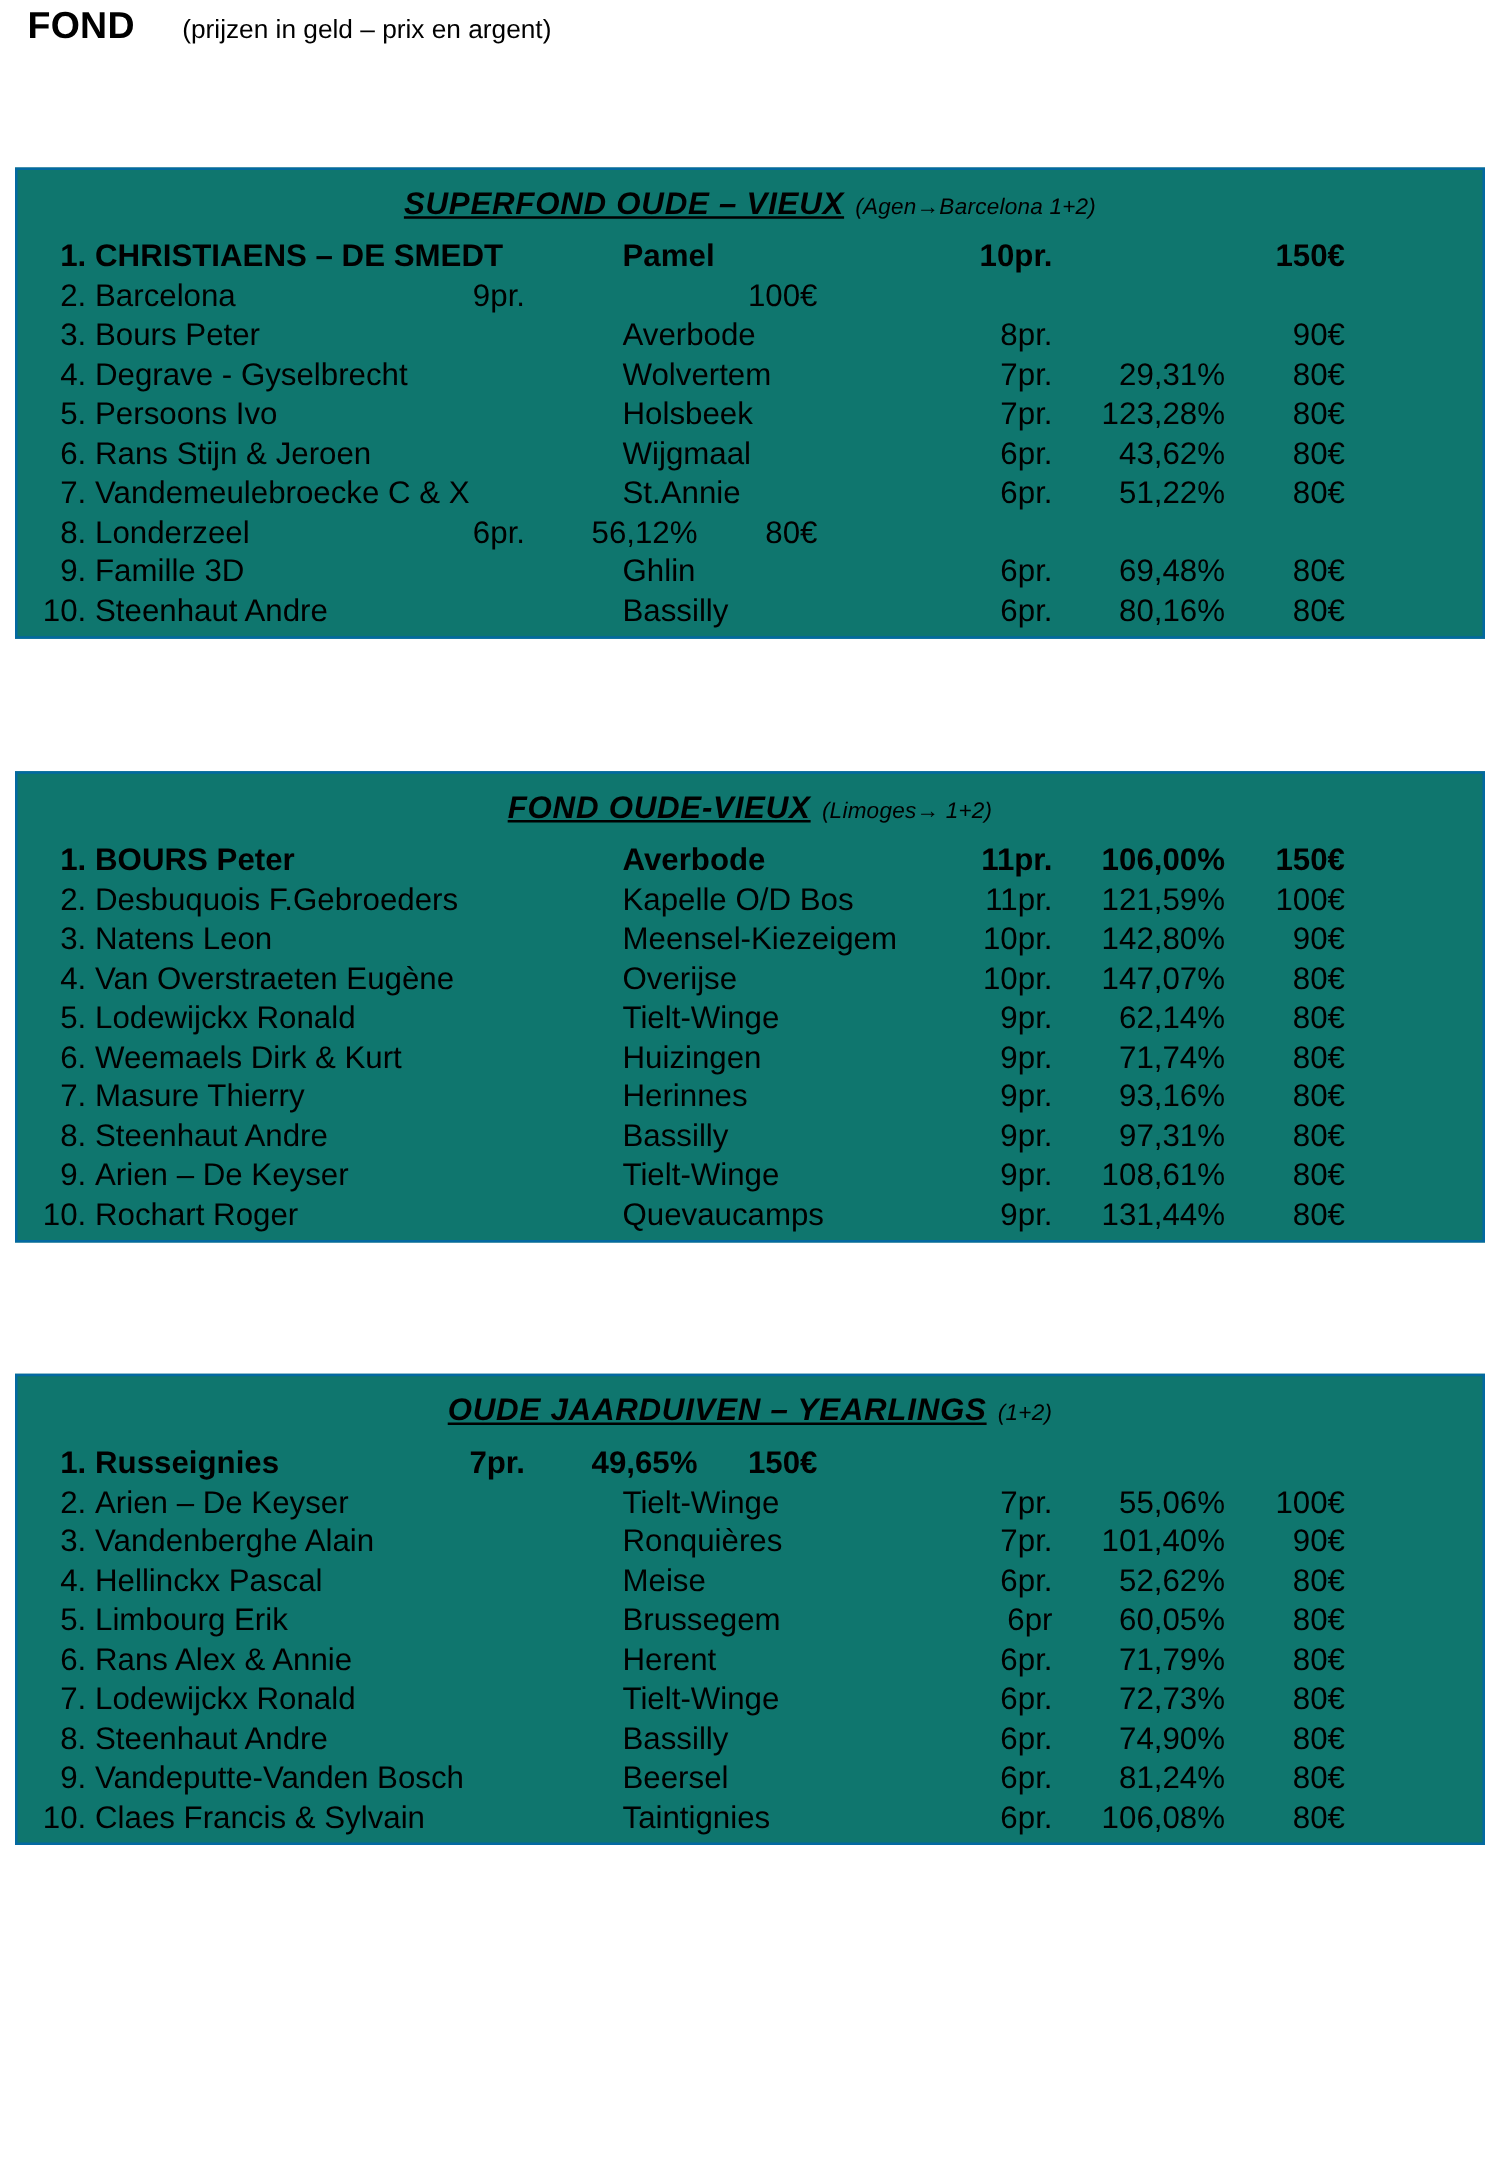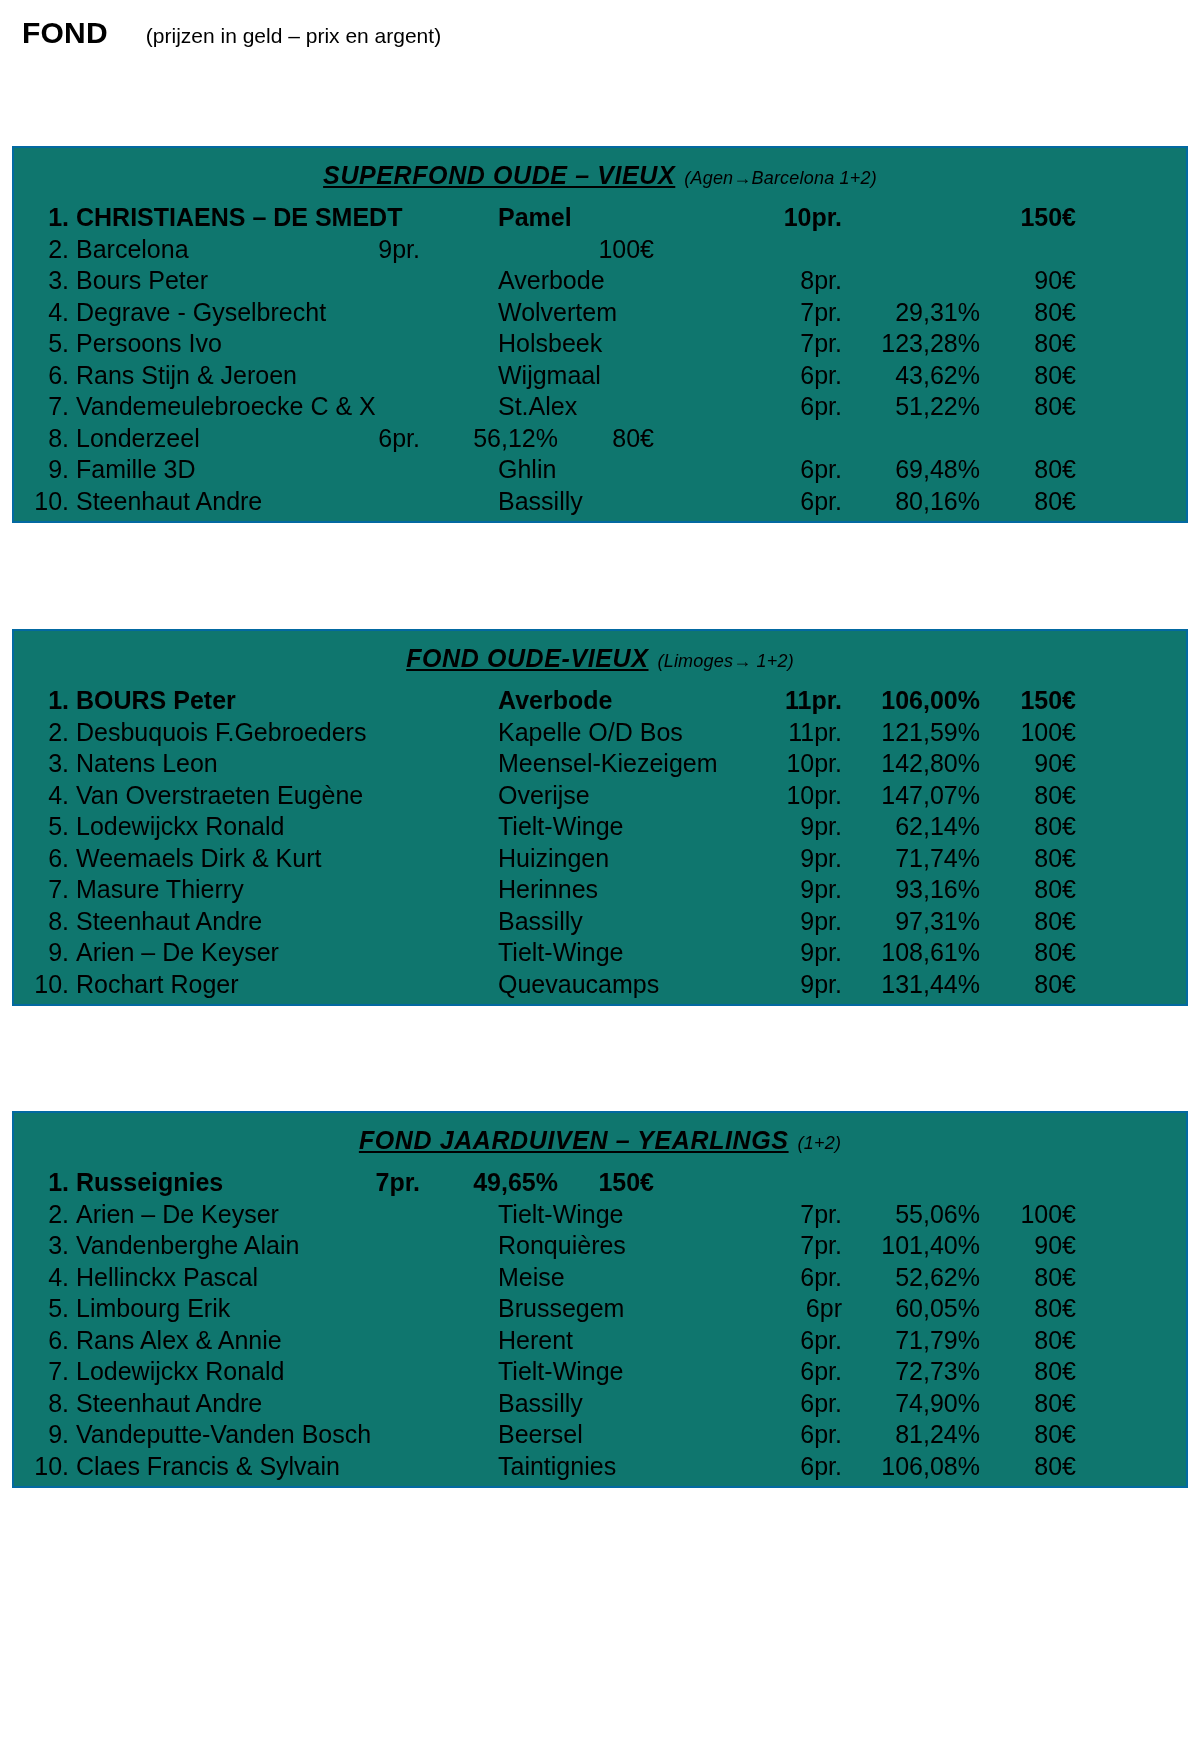--- a/index.html
+++ b/index.html
@@ -14,21 +14,21 @@
     font-family: "Liberation Sans", sans-serif;
     color: #000000;
     position: relative;
     overflow: hidden;
   }
 
   
   .page-head {
     display: flex;
     align-items: baseline;
-    padding: 16px 0 0 22px;
+    padding: 4px 0 0 22px;
   }
   .page-head .main-title {
     font-size: 30px;
     font-weight: bold;
     letter-spacing: 0.2px;
   }
   .page-head .sub-title {
     font-size: 21px;
     font-weight: normal;
     margin-left: 38px;
@@ -165,21 +165,21 @@
           <div class="c-rank">6.</div>
           <div class="c-name">Rans Stijn &amp; Jeroen</div>
           <div class="c-club">Wijgmaal</div>
           <div class="c-prizes">6pr.</div>
           <div class="c-coef">43,62%</div>
           <div class="c-money">80€</div>
         </div>
         <div class="row">
           <div class="c-rank">7.</div>
           <div class="c-name">Vandemeulebroecke C &amp; X</div>
-          <div class="c-club">St.Alex</div>
+          <div class="c-club">St.Annie</div>
           <div class="c-prizes">6pr.</div>
           <div class="c-coef">51,22%</div>
           <div class="c-money">80€</div>
         </div>
         <div class="row">
           <div class="c-rank">8.</div>
           <div class="c-club">Londerzeel</div>
           <div class="c-prizes">6pr.</div>
           <div class="c-coef">56,12%</div>
           <div class="c-money">80€</div>
@@ -281,21 +281,21 @@
           <div class="c-rank">10.</div>
           <div class="c-name">Rochart Roger</div>
           <div class="c-club">Quevaucamps</div>
           <div class="c-prizes">9pr.</div>
           <div class="c-coef">131,44%</div>
           <div class="c-money">80€</div>
         </div>
       </div>
     </div>
     <div class="section" id="section-3">
-      <div class="section-header"><span class="sec-title">FOND  JAARDUIVEN – YEARLINGS</span><span class="sec-note">(1+2)</span></div>
+      <div class="section-header"><span class="sec-title">OUDE  JAARDUIVEN – YEARLINGS</span><span class="sec-note">(1+2)</span></div>
       <div class="rows">
         <div class="row first">
           <div class="c-rank">1.</div>
           <div class="c-club">Russeignies</div>
           <div class="c-prizes">7pr.</div>
           <div class="c-coef">49,65%</div>
           <div class="c-money">150€</div>
         </div>
         <div class="row">
           <div class="c-rank">2.</div>

